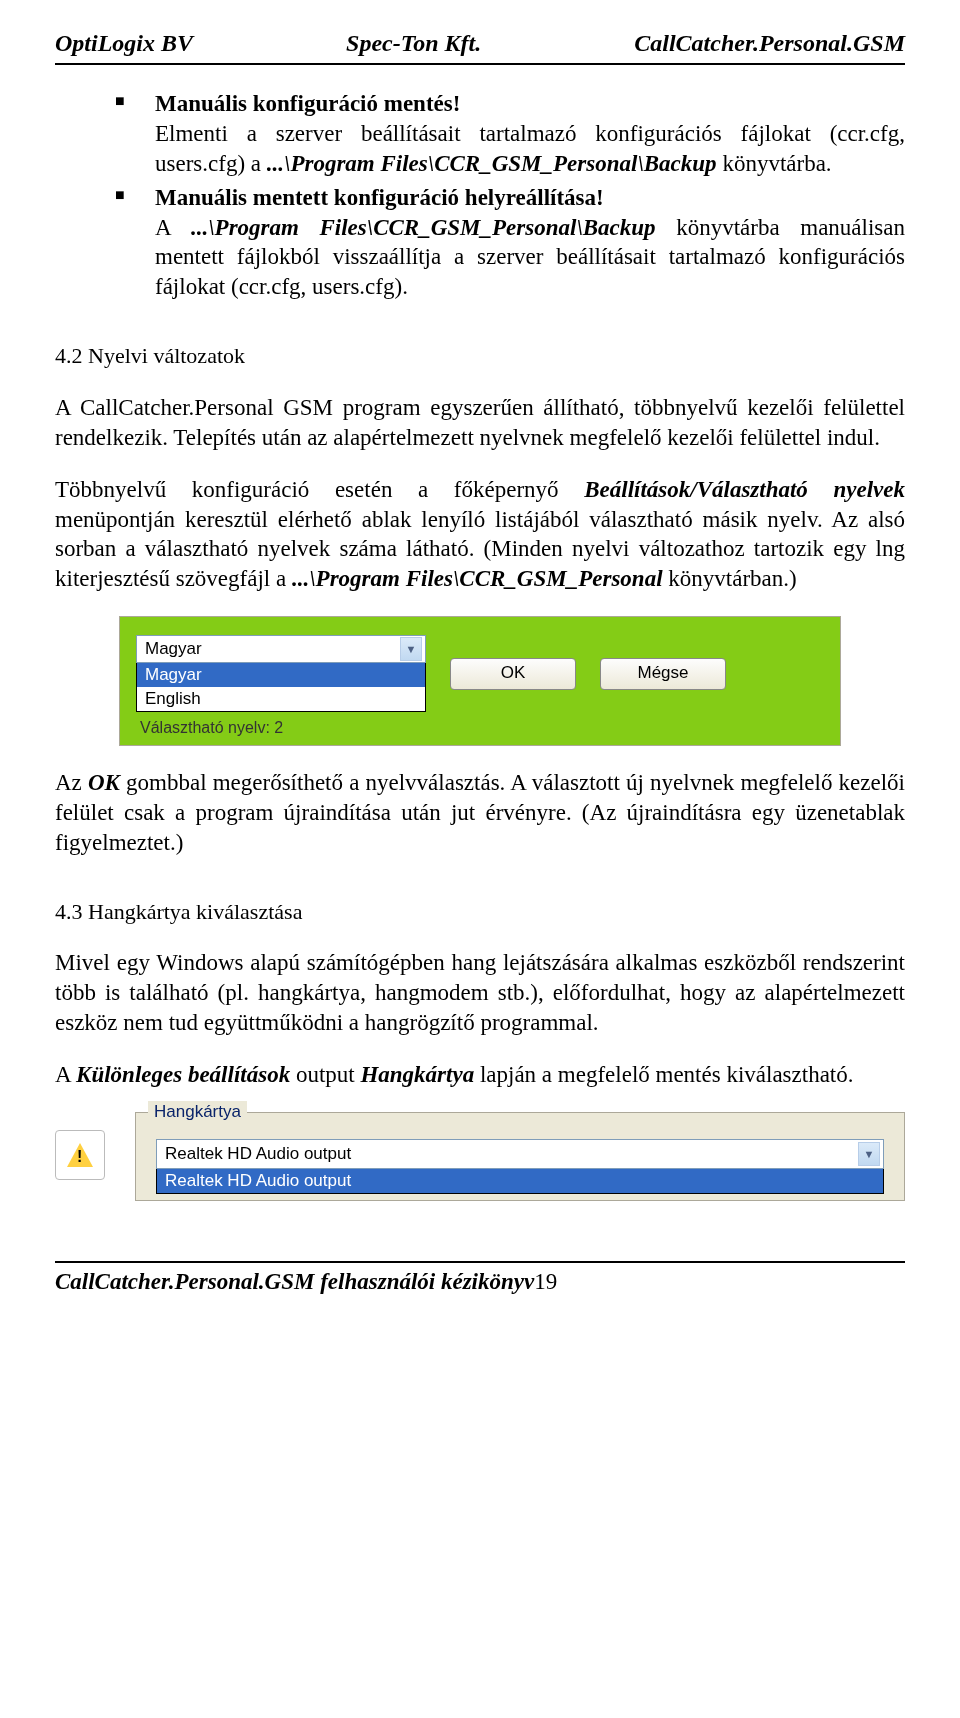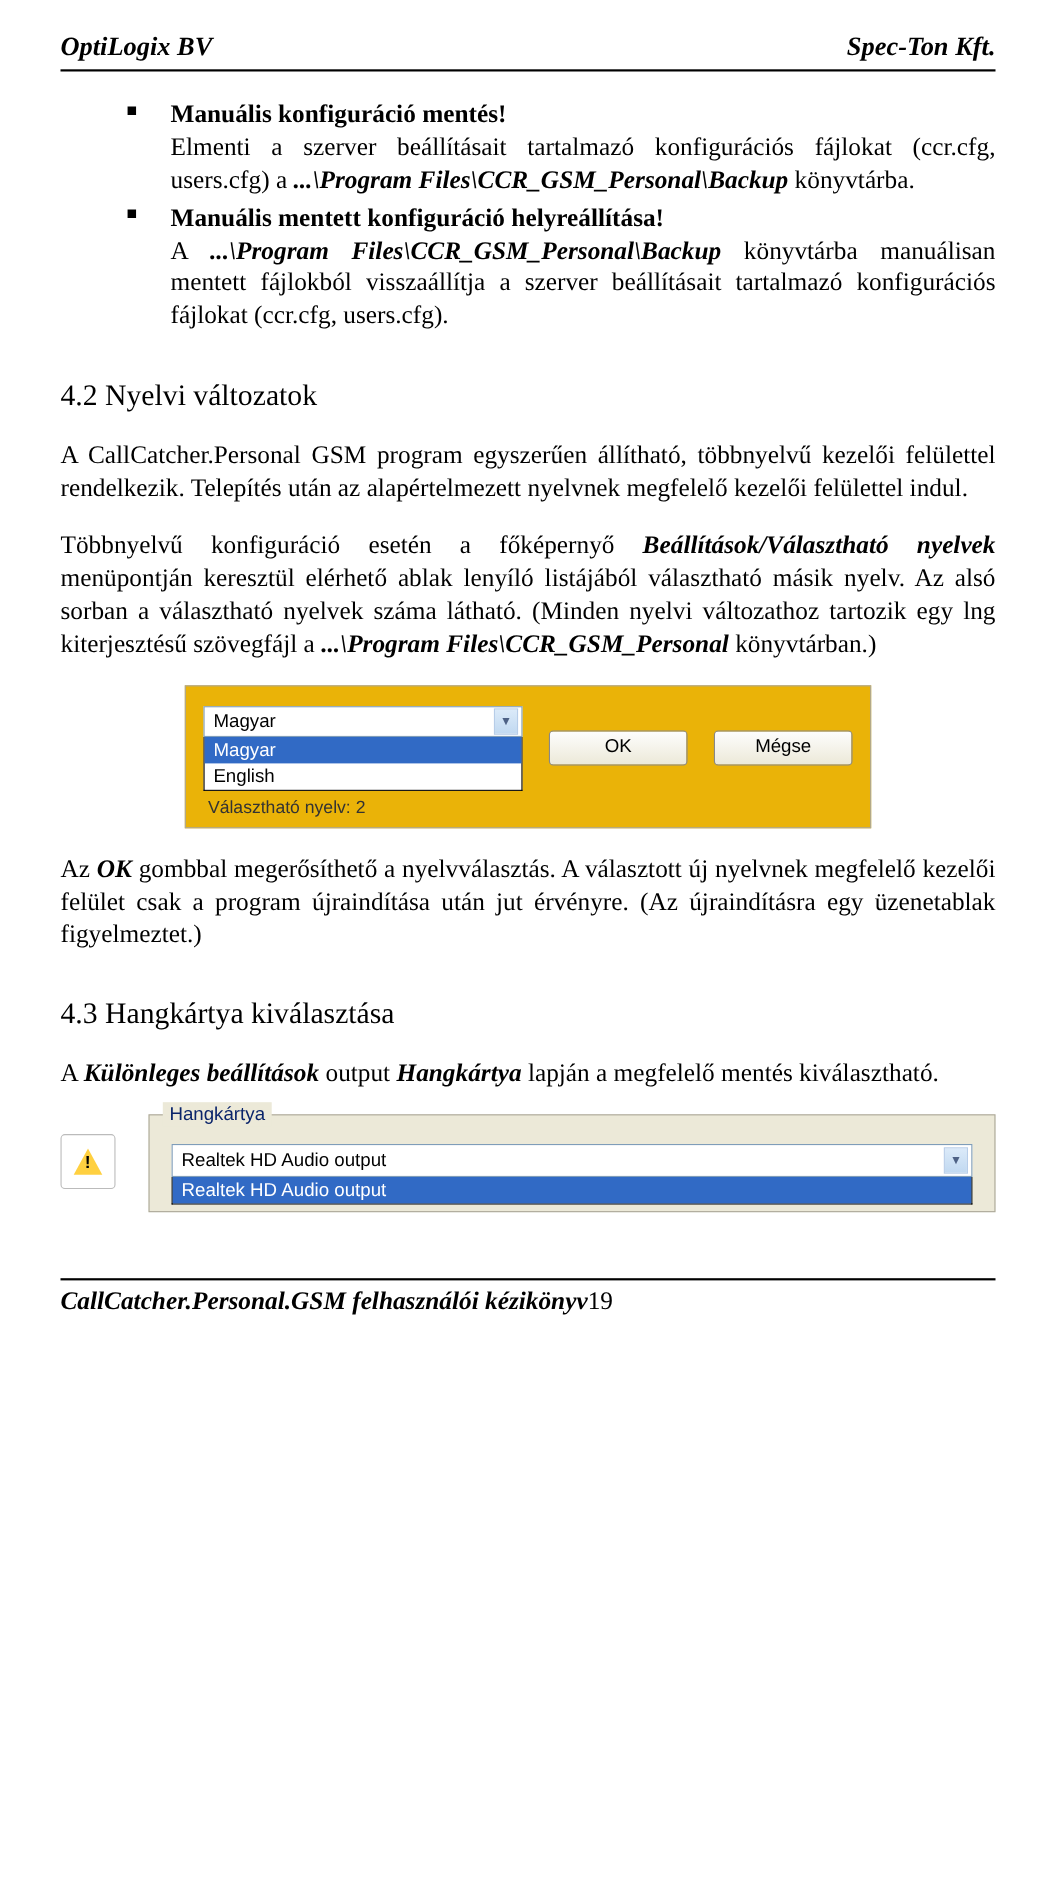--- a/index.html
+++ b/index.html
@@ -62,27 +62,27 @@
       top: 2px;
       font-size: 16px;
     }
     .bold { font-weight: bold; }
     .ital { font-style: italic; font-weight: bold; }
     p.body-p {
       text-align: justify;
       margin: 22px 0;
     }
     .section-h {
-      font-size: 27px;
+      font-size: 22px;
       margin: 40px 0 20px 0;
     }
     .ui-box {
       margin: 18px auto 0 auto;
-      width: 624px;
-      background: #eab308;
+      width: 722px;
+      background: #84cc16;
       border: 1px solid #aca899;
       padding: 18px 16px 4px 16px;
       font-family: Tahoma, Arial, sans-serif;
       font-size: 17px;
       box-sizing: border-box;
     }
     .ui-row {
       display: flex;
       align-items: center;
       gap: 24px;
@@ -224,20 +224,21 @@
       color: #fff;
     }
   </style>
 </head>
 <body>
 
 <div class="page">
   <div class="header-row">
     <span>OptiLogix BV</span>
     <span>Spec-Ton Kft.</span>
+    <span>CallCatcher.Personal.GSM</span>
   </div>
 
   <div class="body-area">
     <ul class="bullets">
       <li>
         <span class="bold">Manuális konfiguráció mentés!</span><br>
         <span>Elmenti a szerver beállításait tartalmazó konfigurációs fájlokat (ccr.cfg, users.cfg) a</span>
         <span class="ital">...\Program Files\CCR_GSM_Personal\Backup</span><span> könyvtárba.</span>
       </li>
       <li>
@@ -271,20 +272,21 @@
       </div>
       <div class="ui-status">Választható nyelv: 2</div>
     </div>
 
     <p class="body-p">
       <span>Az </span><span class="ital">OK</span><span> gombbal megerősíthető a nyelvválasztás. A választott új nyelvnek megfelelő kezelői felület csak a program újraindítása után jut érvényre. (Az újraindításra egy üzenetablak figyelmeztet.)</span>
     </p>
 
     <div class="section-h">4.3  Hangkártya kiválasztása</div>
 
+    <p class="body-p">Mivel egy Windows alapú számítógépben hang lejátszására alkalmas eszközből rendszerint több is található (pl. hangkártya, hangmodem stb.), előfordulhat, hogy az alapértelmezett eszköz nem tud együttműködni a hangrögzítő programmal.</p>
 
     <p class="body-p">
       <span>A </span><span class="ital">Különleges beállítások</span><span> output </span><span class="ital">Hangkártya</span><span> lapján a megfelelő mentés kiválasztható.</span>
     </p>
 
     <div class="sc-row">
       <div class="warn-icon">
         <div class="warn-tri"></div>
       </div>
       <div class="sc-panel">

